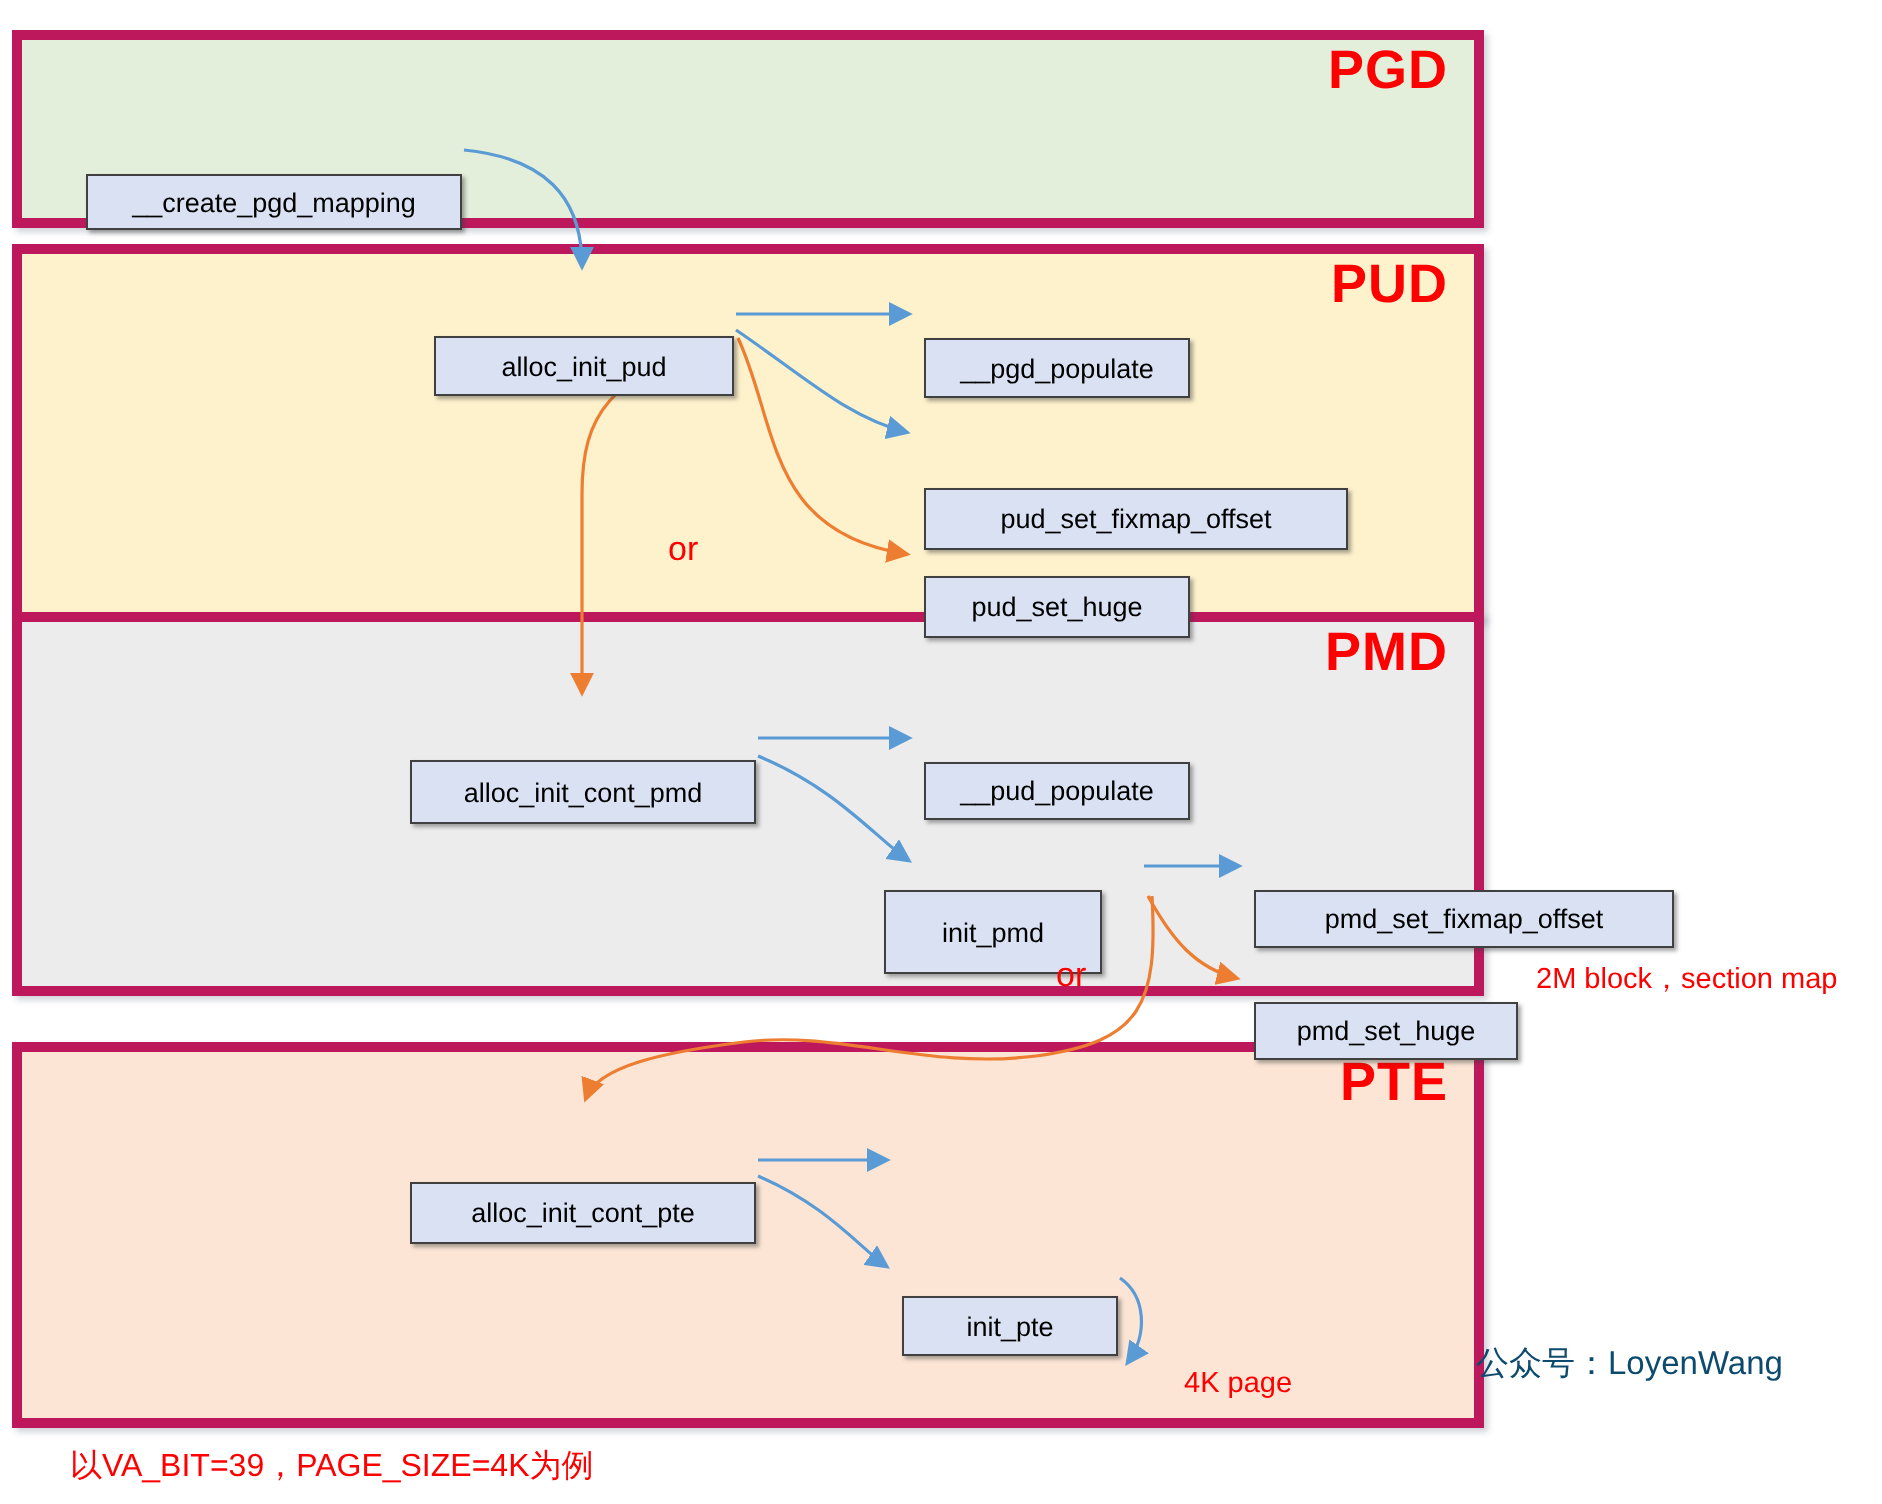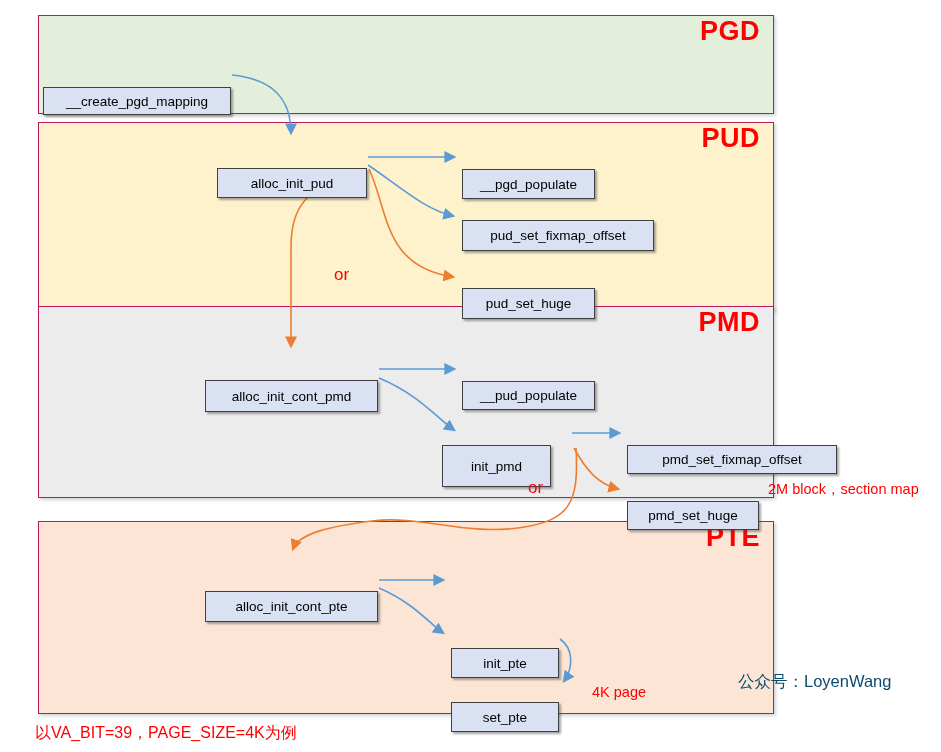--- a/index.html
+++ b/index.html
@@ -2,24 +2,23 @@
 <html style="--band-pgd: #e3efda; --band-pud: #fef2cc; --band-pmd: #ececec; --band-pte: #fce5d5; --node-fill: #d9e1f2; --node-border: #404040; --arrow-blue: #5b9bd5; --arrow-orange: #ed7d31; --label-red: #ff0000;"><head>
 <meta charset="utf-8">
 <style>
   html,body{margin:0;padding:0;background:#ffffff;}
   .stage{
     position:relative;width:941px;height:752px;background:#ffffff;overflow:hidden;
     font-family:"Liberation Sans", sans-serif;
   }
   .band{
     position:absolute;left:6px;width:736px;
-    border:1px solid #be185d;
+    border:5px solid #be185d;
     box-shadow:2px 2px 3px rgba(120,130,145,0.35);
     box-sizing:border-box;
-    margin-left:32px;
   }
   .band-pgd{top:15px;height:99px;background:var(--band-pgd);}
   .band-pud{top:122px;height:189px;background:var(--band-pud);}
   .band-pmd{top:306px;height:192px;background:var(--band-pmd);padding-left:28px;}
   .band-pte{top:521px;height:193px;background:var(--band-pte);}
   .band-label{
     position:absolute;right:13px;top:0px;
     font-size:27px;font-weight:bold;color:var(--label-red);
     letter-spacing:0.5px;line-height:30px;
   }
@@ -92,32 +91,31 @@
     <path class="arrow-orange" marker-end="url(#morange)" d="M 369 169 C 389 212 383 266 453 277"></path>
     <path class="arrow-orange" marker-end="url(#morange)" d="M 359 172 C 305 188 291 207 291 247 L 291 346"></path>
     <path class="arrow-orange" marker-end="url(#morange)" d="M 574 448 C 586 470 598 484 618 489"></path>
     <path class="arrow-orange" marker-end="url(#morange)" d="M 576 448 C 579 502 571 521 518 528 C 462 535 420 515 372 521 C 332 526 299 533 293 549"></path>
   </svg>
 
   <div class="node" style="left:43px;top:61px;width:188px;height:28px">__create_pgd_mapping</div>
 
   <div class="node" style="left:217px;top:142px;width:150px;height:30px">alloc_init_pud</div>
   <div class="node" style="left:462px;top:143px;width:133px;height:30px">__pgd_populate</div>
-  <div class="node" style="left:462px;top:194px;width:192px;height:31px">pud_set_fixmap_offset</div>
+  <div class="node" style="left:462px;top:218px;width:212px;height:31px">pud_set_fixmap_offset</div>
   <div class="node" style="left:462px;top:262px;width:133px;height:31px">pud_set_huge</div>
 
   <div class="node" style="left:205px;top:354px;width:173px;height:32px">alloc_init_cont_pmd</div>
   <div class="node" style="left:462px;top:355px;width:133px;height:29px">__pud_populate</div>
   <div class="node" style="left:442px;top:419px;width:109px;height:42px">init_pmd</div>
   <div class="node" style="left:627px;top:419px;width:210px;height:29px">pmd_set_fixmap_offset</div>
   <div class="node" style="left:627px;top:475px;width:132px;height:29px">pmd_set_huge</div>
 
   <div class="node" style="left:205px;top:565px;width:173px;height:31px">alloc_init_cont_pte</div>
   <div class="node" style="left:451px;top:622px;width:108px;height:30px">init_pte</div>
-  <div class="node" style="left:451px;top:676px;width:108px;height:30px">set_pte</div>
 
   <div class="or-label" style="left:334px;top:265px">or</div>
   <div class="or-label" style="left:528px;top:478px">or</div>
   <div class="note" style="left:768px;top:480px">2M block，section map</div>
   <div class="note" style="left:592px;top:684px">4K page</div>
 
   <div class="watermark">公众号：LoyenWang</div>
   <div class="footer-note">以VA_BIT=39，PAGE_SIZE=4K为例</div>
 
 </div>

